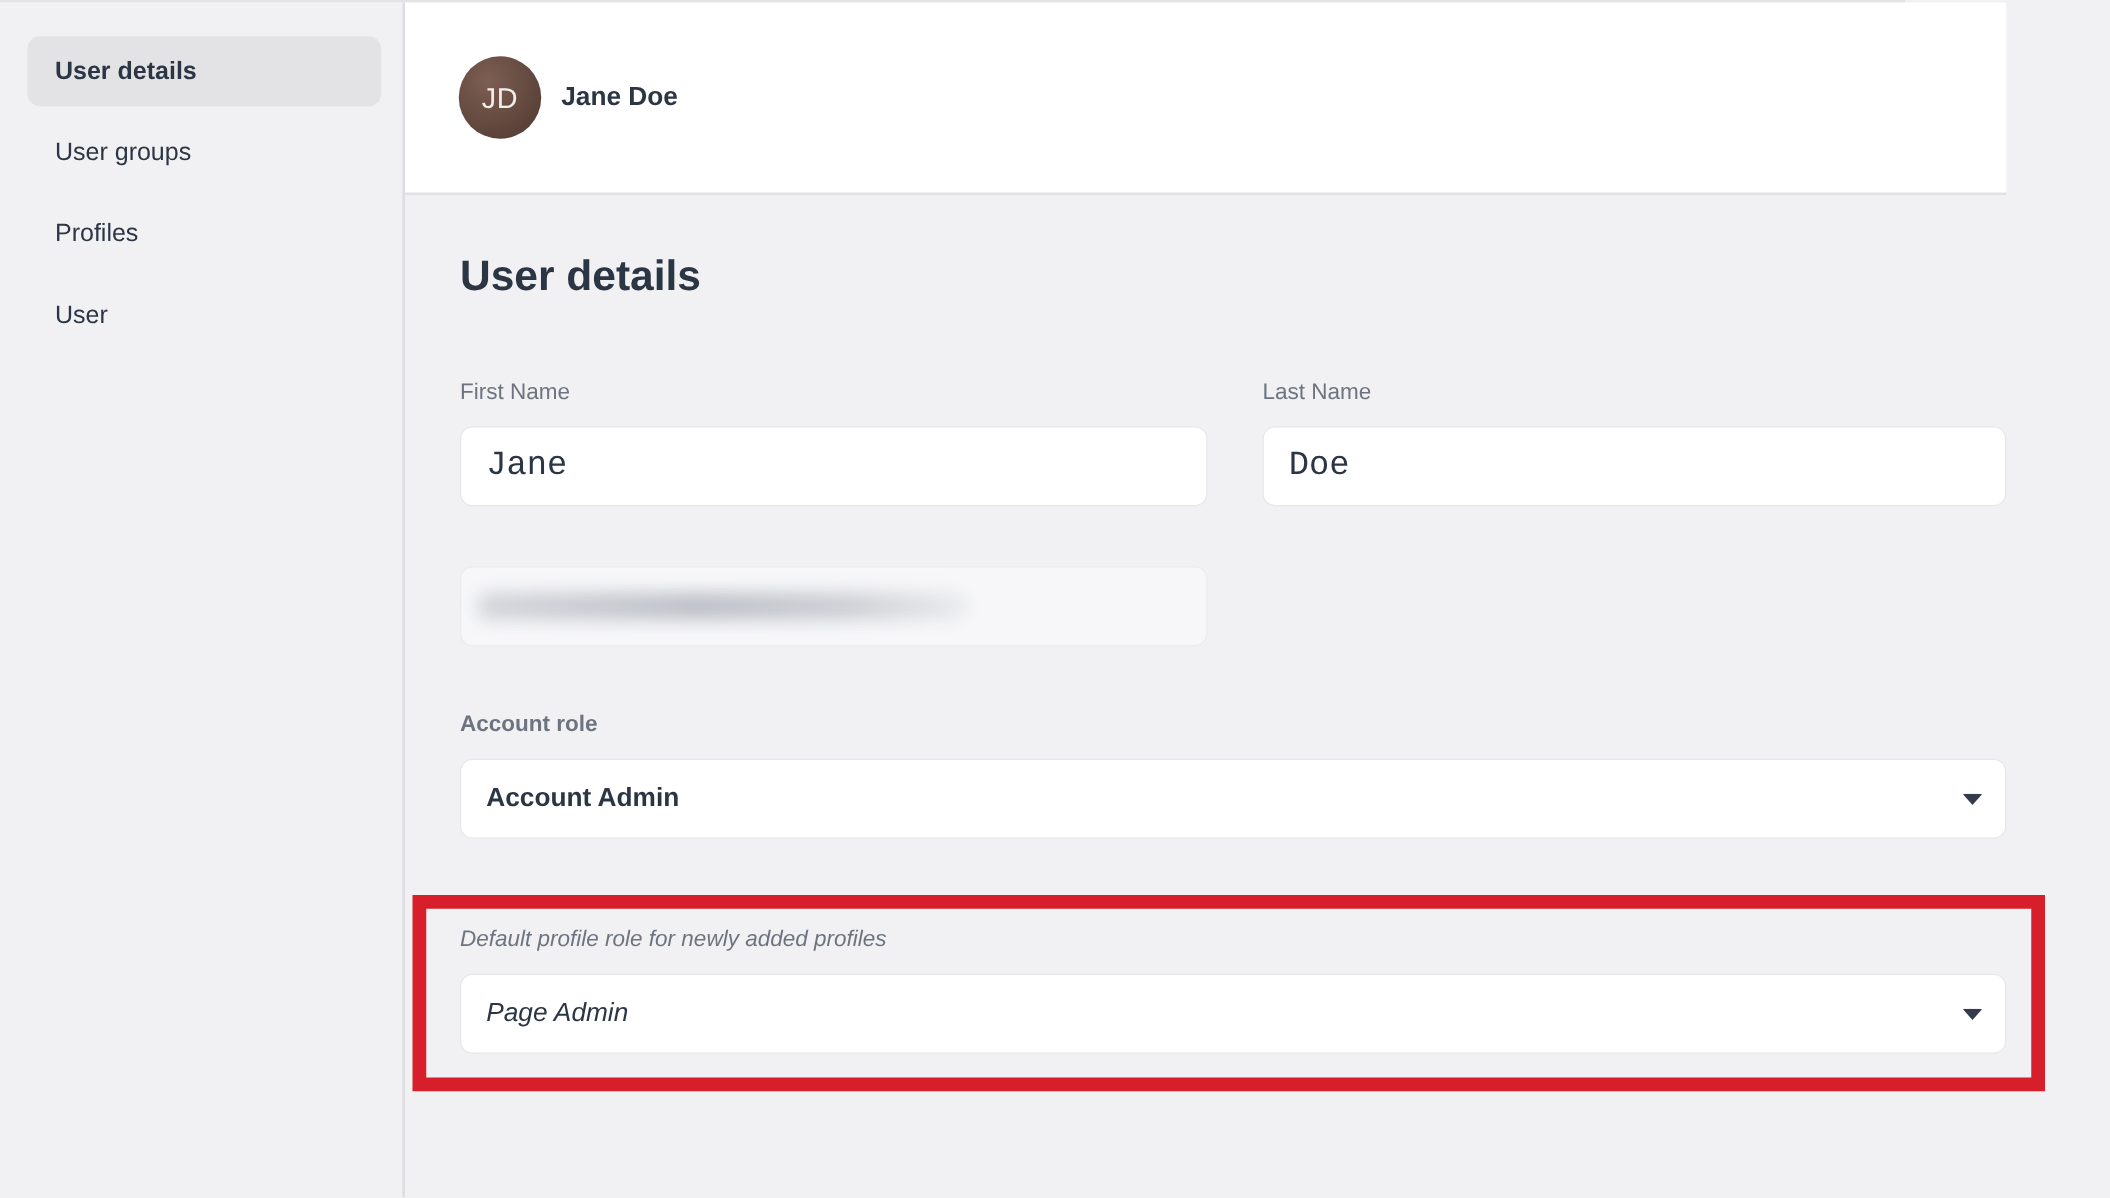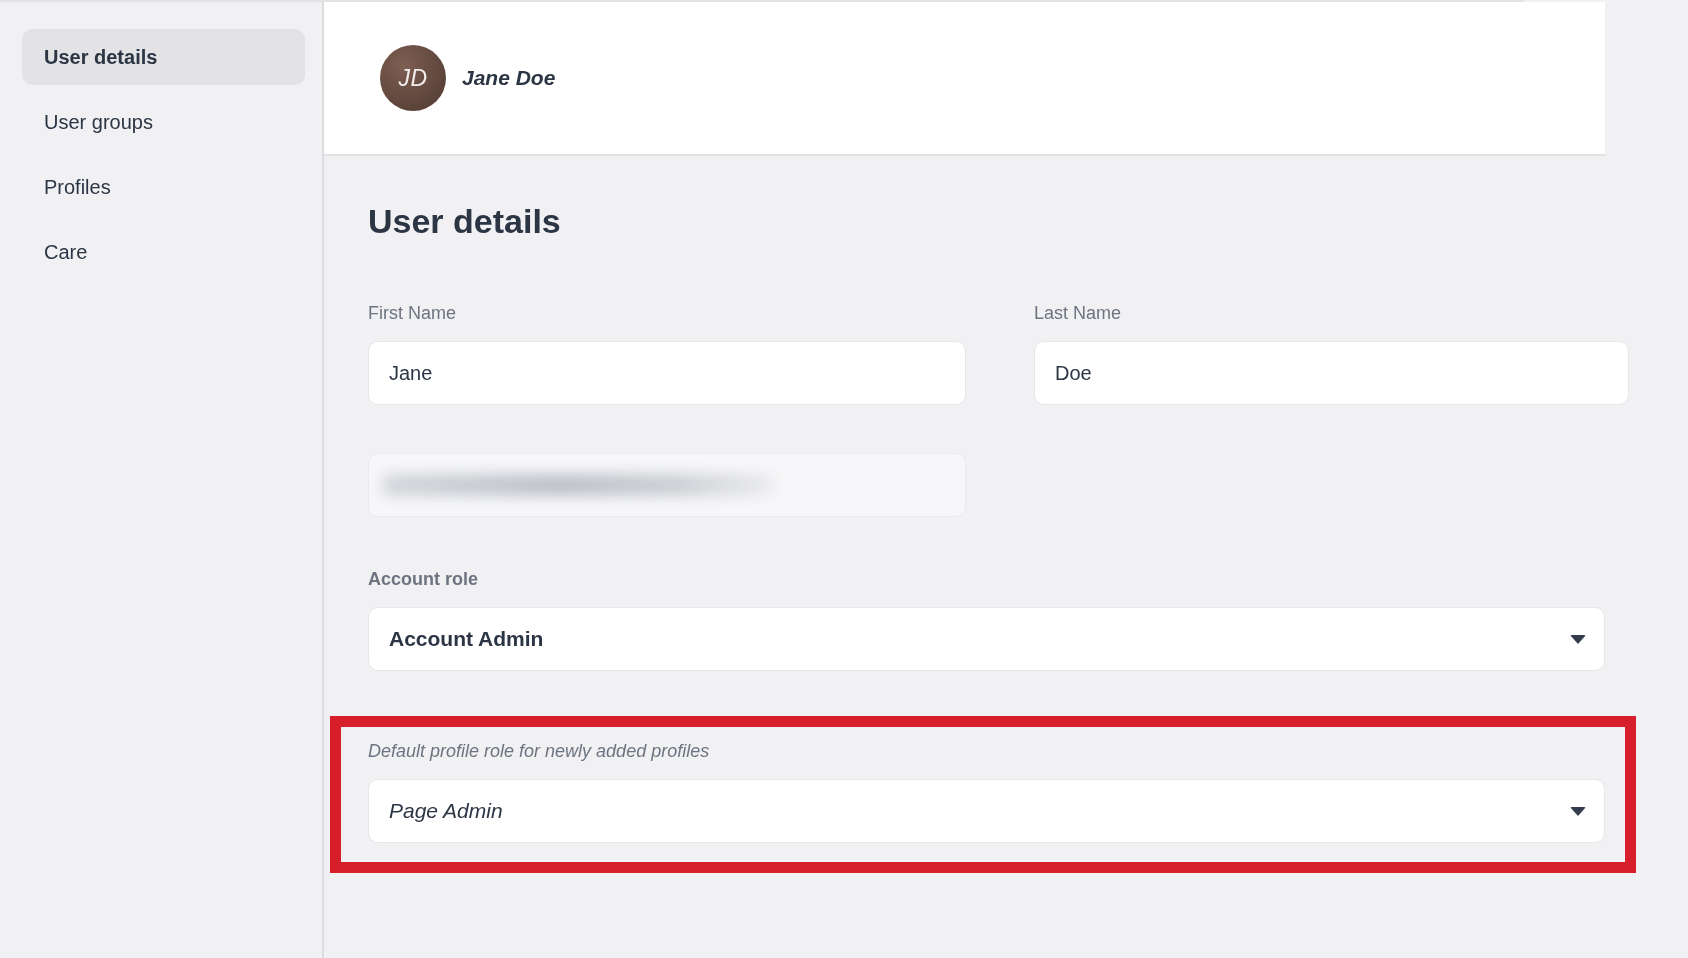--- a/index.html
+++ b/index.html
@@ -42,22 +42,21 @@
 
   
   .main { flex: 1; display: flex; flex-direction: column; }
 
   .header {
     height: 154px;
     background: #ffffff;
     border-bottom: 2px solid #e2e2e5;
     display: flex;
     align-items: center;
-    padding-left: 56px;
-    font-style: italic;
+    padding-left: 43px;
   }
   .avatar {
     width: 66px;
     height: 66px;
     border-radius: 50%;
     background: radial-gradient(circle at 35% 30%, #7d5e52, #5a4238 75%);
     color: #f3eeec;
     display: flex;
     align-items: center;
     justify-content: center;
@@ -85,38 +84,38 @@
     color: #2b3544;
   }
 
   .form { width: 1237px; }
   .row { margin-top: 56px; }
   .row.second { margin-top: 48px; }
   .row.third { margin-top: 50px; font-weight: bold; }
   .grid2 {
     display: grid;
     grid-template-columns: 598px 595px;
-    column-gap: 68px;
+    column-gap: 44px;
   }
   .field-label {
     display: block;
     font-size: 18px;
     line-height: 25px;
     color: #6d7480;
     margin-bottom: 15px;
   }
   .text-input {
     width: 100%;
     height: 64px;
     background: #ffffff;
     border: 1px solid #e7e7ea;
     border-radius: 10px;
     padding: 0 20px;
-    font-family: Liberation Sans, sans-serif;
-    font-size: 20px;
+    font-family: Liberation Mono, monospace;
+    font-size: 27px;
     color: #2b3544;
     outline: none;
   }
   .email-wrap { position: relative; }
   .email-wrap .text-input {
     background: #f7f7f9;
     border-color: #ebebee;
   }
   .blur-redaction {
     position: absolute;
@@ -173,21 +172,21 @@
     <div class="nav-item active">
       <span>User details</span>
     </div>
     <div class="nav-item">
       <span>User groups</span>
     </div>
     <div class="nav-item">
       <span>Profiles</span>
     </div>
     <div class="nav-item">
-      <span>Care</span>
+      <span>User</span>
     </div>
   </aside>
 
   <div class="main">
 
     <div class="header">
       <div class="avatar">
         <span>JD</span>
       </div>
       <div class="user-name">Jane Doe</div>

